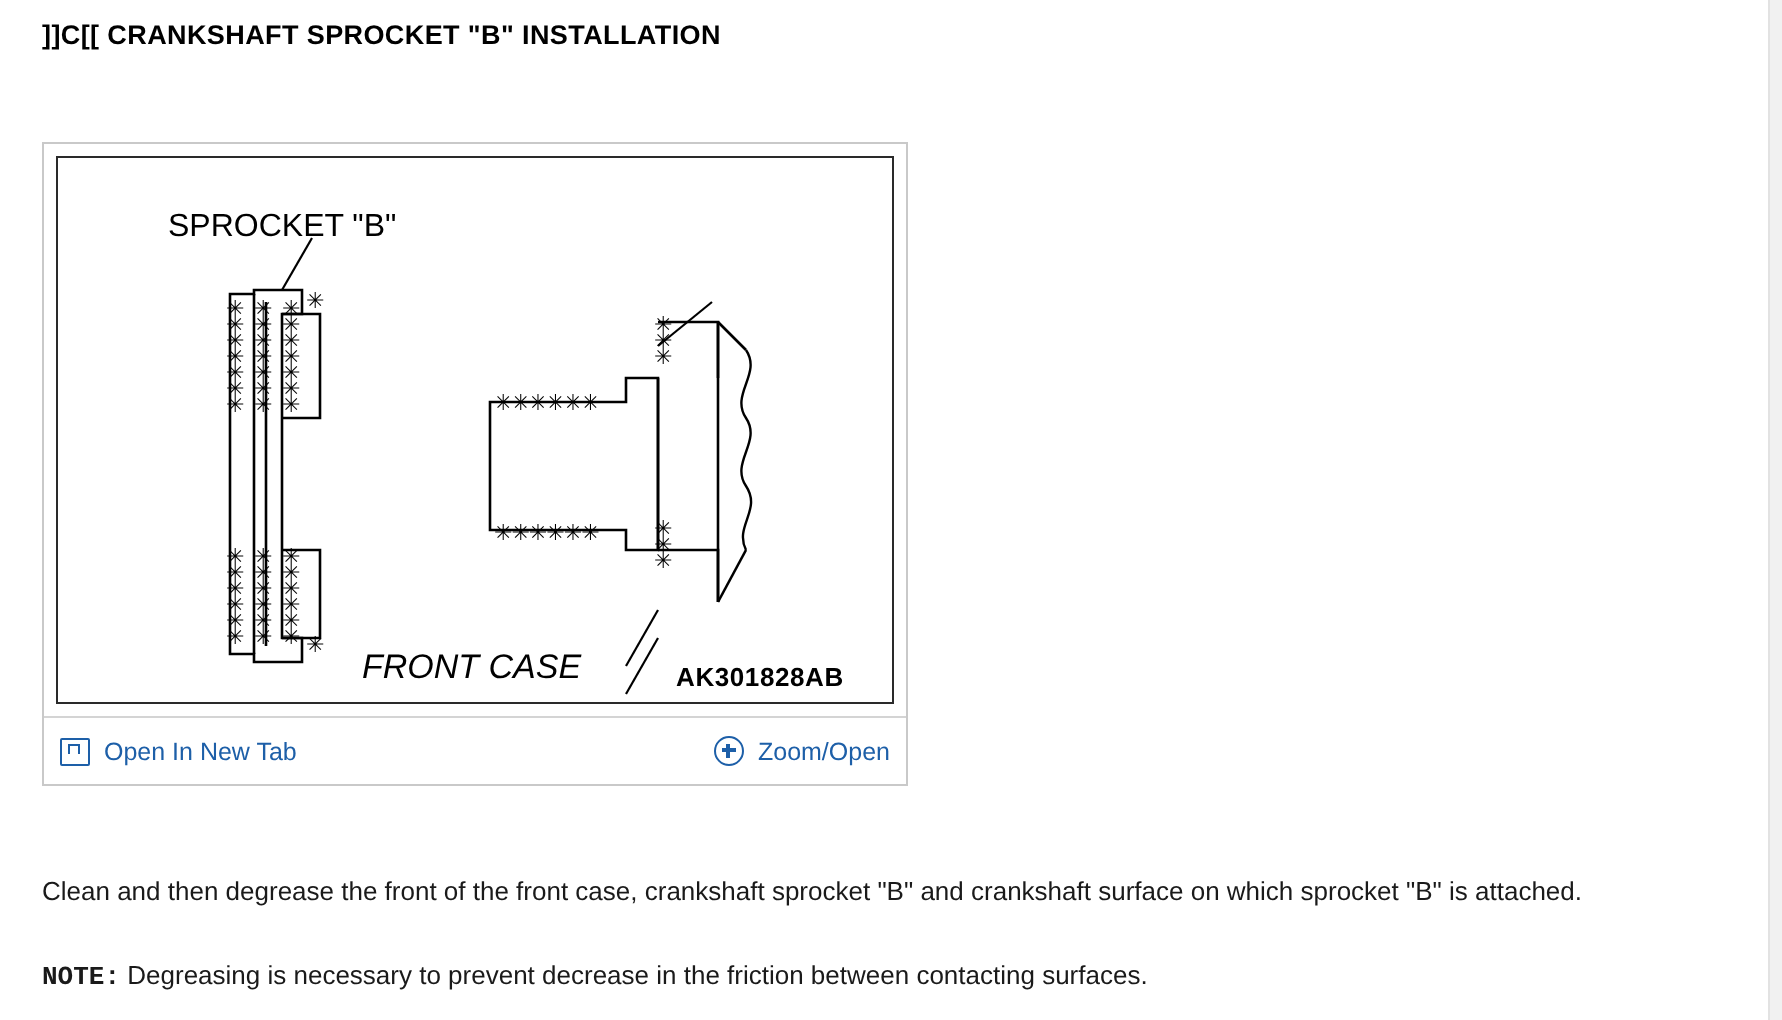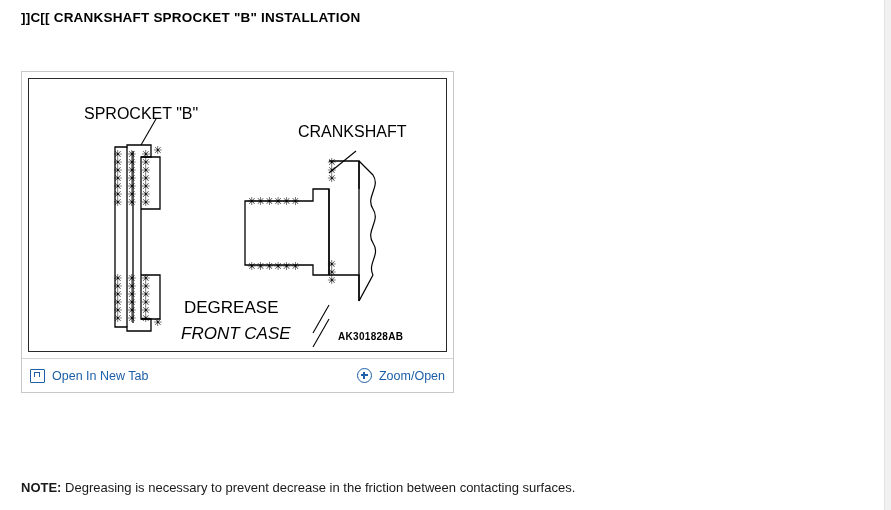--- a/index.html
+++ b/index.html
@@ -132,21 +132,21 @@
   
   .fig-label {
     position: absolute;
     font-family: "Liberation Sans", sans-serif;
     font-size: 15px;
     color: #000000;
     white-space: nowrap;
   }
   .fig-code {
     position: absolute;
-    font-size: 10px;
+    font-size: 13px;
     font-weight: bold;
     color: #000000;
     letter-spacing: 0.3px;
   }
 
   .hatch {
     position: absolute;
     font-family: "DejaVu Sans", sans-serif;
     font-size: 11px;
     line-height: 8px;
@@ -164,21 +164,21 @@
   }
 
   .body-text {
     position: absolute;
     left: 21px;
     font-size: 13px;
     color: #1a1a1a;
     line-height: 18px;
   }
   .note-line { left: 21px; }
-  .note-label { font-weight: bold; }
+  .note-label { font-weight: bold; font-family: Liberation Mono, monospace; }
 
   svg.fig-svg {
     position: absolute;
     left: 0;
     top: 0;
   }
 </style>
 </head>
 <body>
 
@@ -272,37 +272,36 @@
       <div class="hatch-h" style="left:218px; top:181px;">✳✳✳✳✳✳</div>
 
       <div class="hatch" style="left:298px; top:80px;">✳
 ✳
 ✳</div>
       <div class="hatch" style="left:298px; top:182px;">✳
 ✳
 ✳</div>
 
       <div class="fig-label" style="left:55px; top:26px; font-size:16px;">SPROCKET "B"</div>
-      <div class="fig-label" style="left:269px; top:44px; font-size:16px;">CRANKSHAFT</div>
-      <div class="fig-label" style="left:155px; top:219px; font-size:17px;">DEGREASE</div>
       <div class="fig-label" style="left:152px; top:245px; font-size:17px;font-style:italic;">FRONT CASE</div>
       <div class="fig-code" style="left:309px; top:252px;">AK301828AB</div>
     </div>
 
     <div class="figure-toolbar">
       <div class="tool-link">
         <span class="icon-newtab"></span>
         <span class="lbl">Open In New Tab</span>
       </div>
       <div class="tool-link">
         <span class="icon-zoom"></span>
         <span class="lbl">Zoom/Open</span>
       </div>
     </div>
   </div>
 
+  <div class="body-text" style="top:437px; width:850px;">Clean and then degrease the front of the front case, crankshaft sprocket "B" and crankshaft surface on which sprocket "B" is attached.</div>
 
   <div class="body-text note-line" style="top:479px; width:850px;">
     <span class="note-label">NOTE:</span>
     <span> Degreasing is necessary to prevent decrease in the friction between contacting surfaces.</span>
   </div>
 
 </div>
 
 </body></html>

